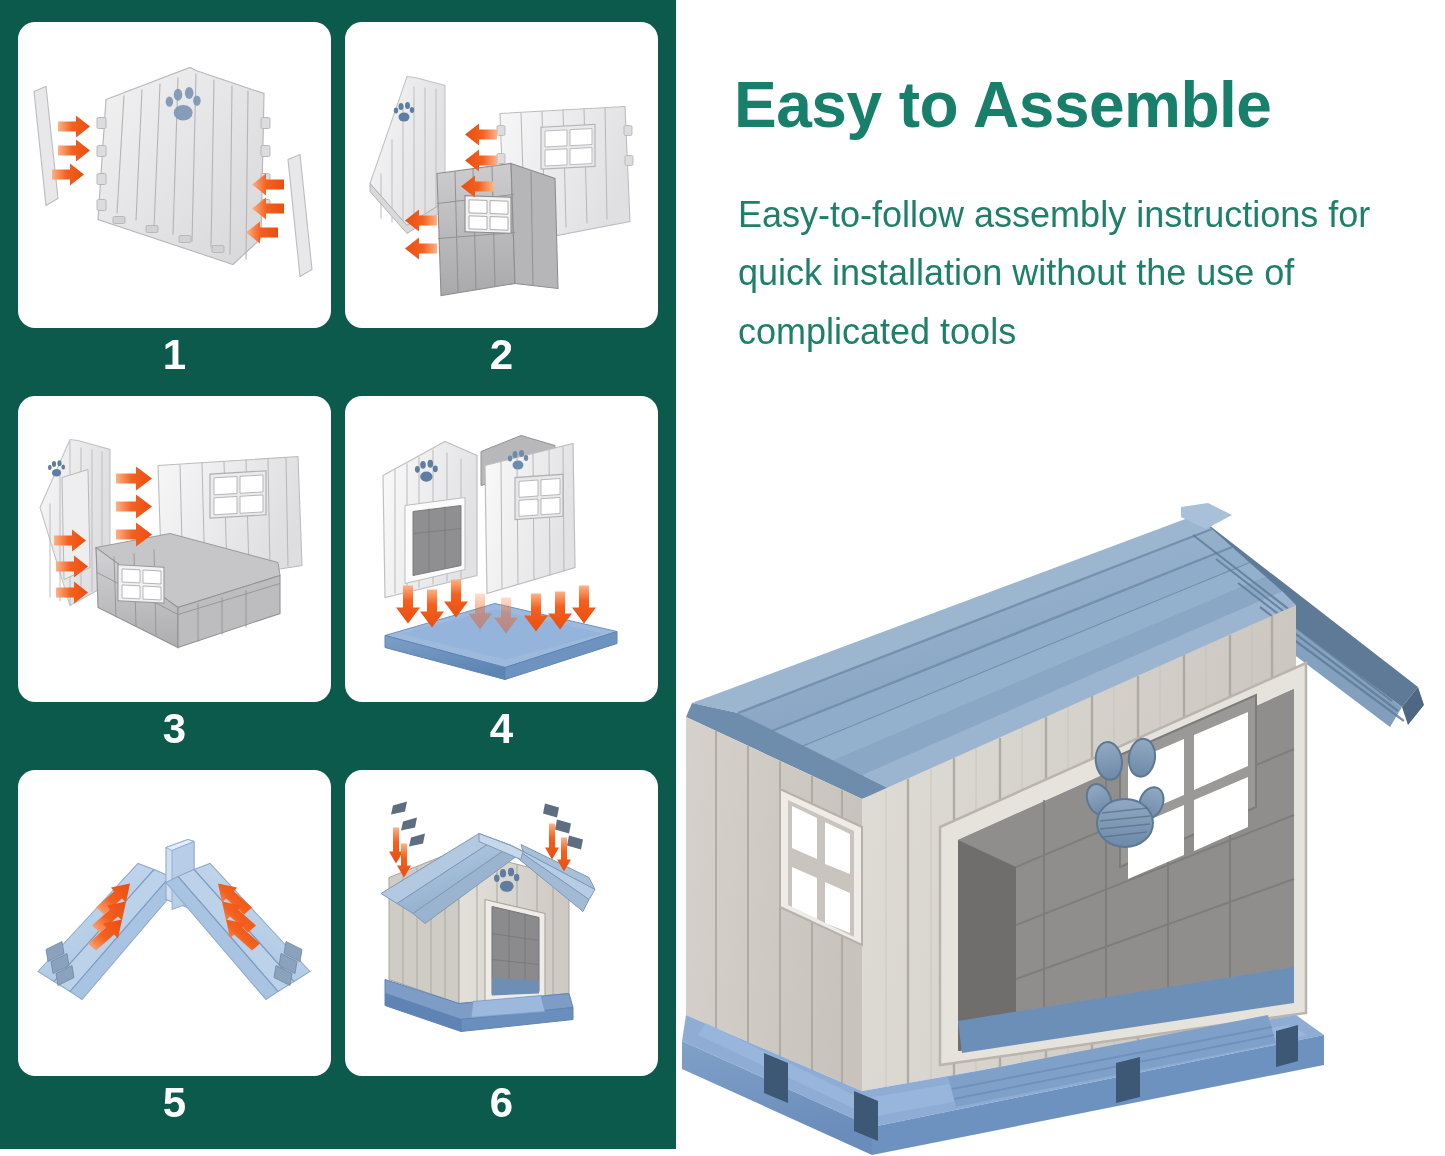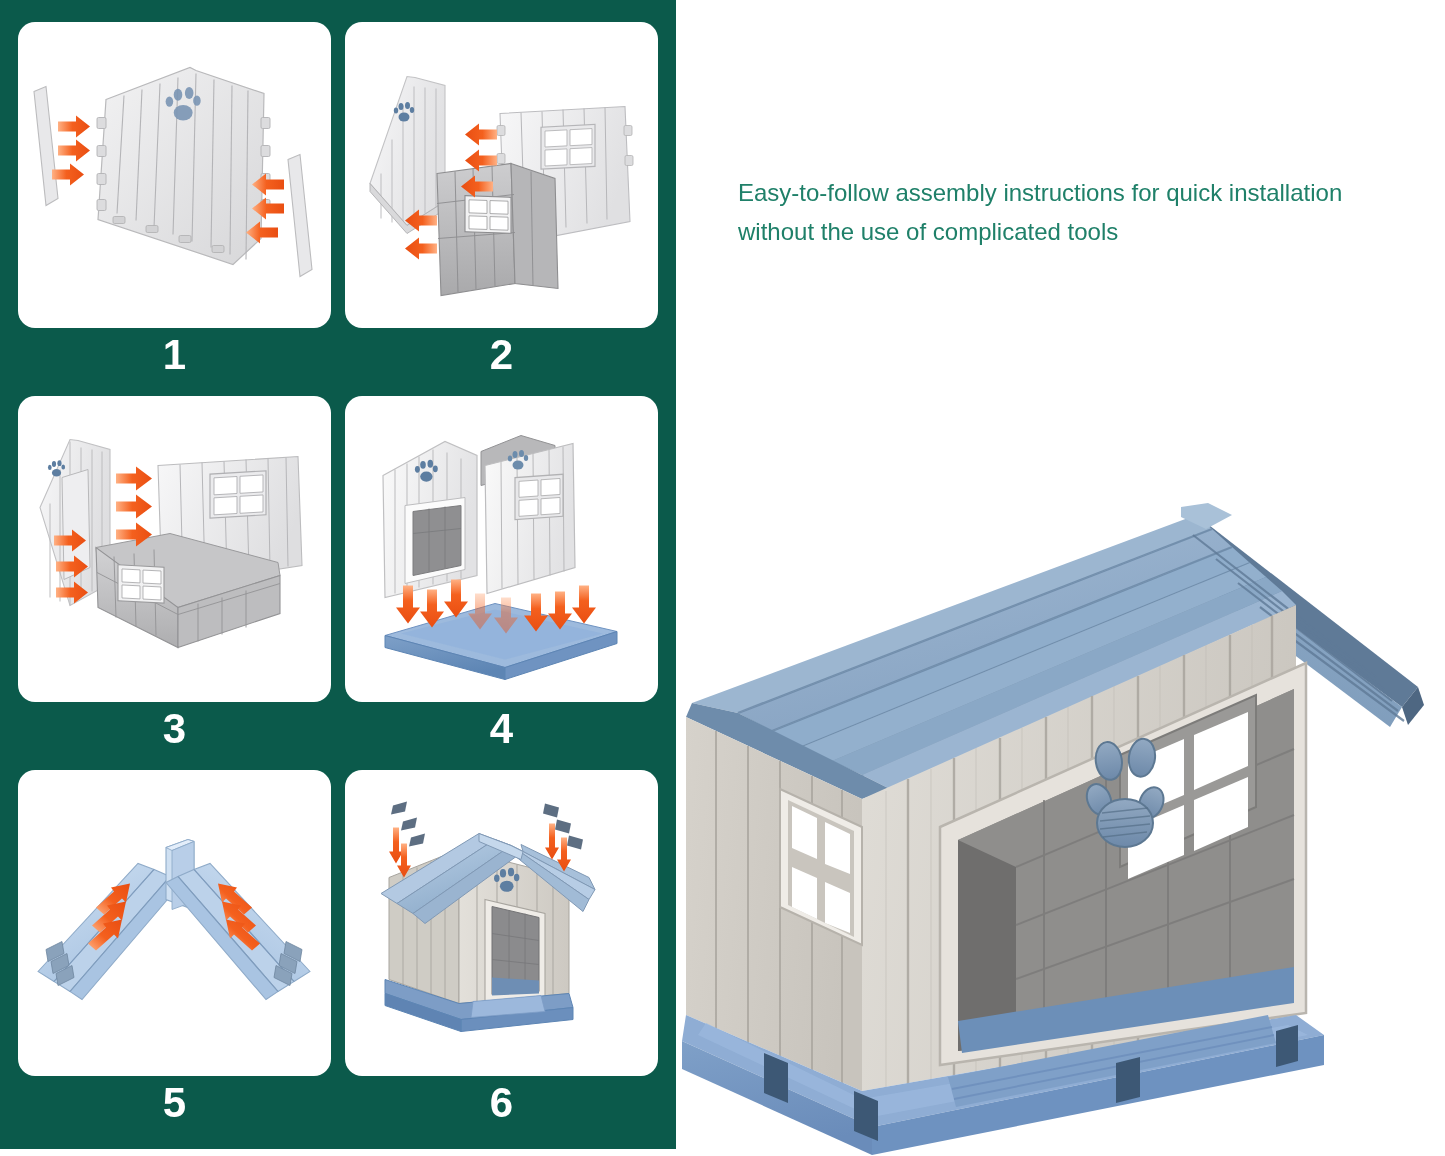--- a/index.html
+++ b/index.html
@@ -16,21 +16,21 @@
   .step-num{height:54px;line-height:54px;text-align:center;color:#ffffff;font-size:42px;font-weight:700;letter-spacing:0;}
 
   .art{position:absolute;inset:0;}
   .art svg{width:100%;height:100%;display:block;}
 
   
   #right{position:absolute;left:676px;top:0;width:769px;height:1156px;background:#ffffff;}
   #headline{position:absolute;left:58px;top:28px;width:690px;color:#177f6a;
     font-size:64px;font-weight:700;line-height:1.08;letter-spacing:-0.5px;white-space:nowrap;}
   #subcopy{position:absolute;left:62px;top:150px;width:680px;color:#1f8069;
-    font-size:24px;line-height:1.62;font-weight:400;}
+    font-size:36px;line-height:1.62;font-weight:400;}
 
   #hero{position:absolute;left:0px;top:455px;width:769px;height:700px;}
   #hero svg{width:100%;height:100%;display:block;}
 </style>
 </head>
 <body>
 
 <div id="page">
 
   <div id="steps-panel">
@@ -562,20 +562,21 @@
             </svg>
           </div>
         </div>
         <div class="step-num">6</div>
       </div>
 
     </div>
   </div>
 
   <div id="right">
+    <h1 id="headline">Easy to Assemble</h1>
     <p id="subcopy">Easy-to-follow assembly instructions for quick installation without the use of complicated tools</p>
 
     <div id="hero">
       <svg viewBox="0 0 769 700" preserveAspectRatio="xMidYMid meet">
         <defs>
           <linearGradient id="roofL" x1="0" y1="0" x2="0.5" y2="1">
             <stop offset="0" stop-color="#9fb8d2"></stop>
               <stop offset="1" stop-color="#87a3c2"></stop>
           </linearGradient>
           <linearGradient id="roofR" x1="1" y1="0" x2="0.5" y2="1">

